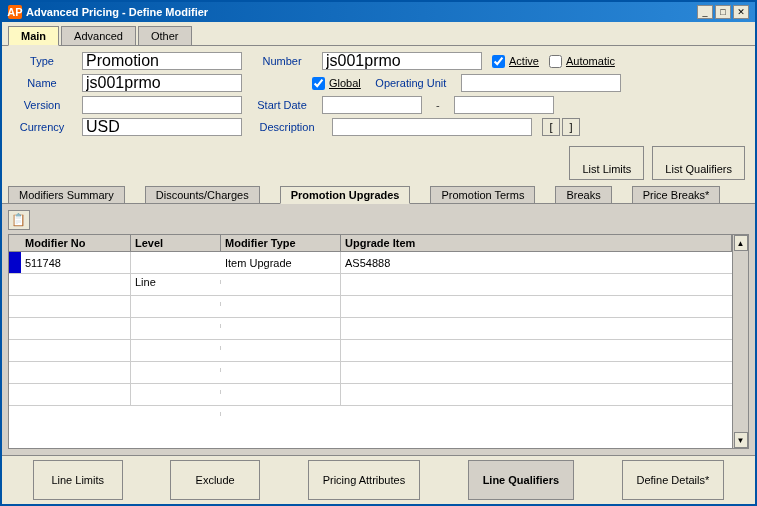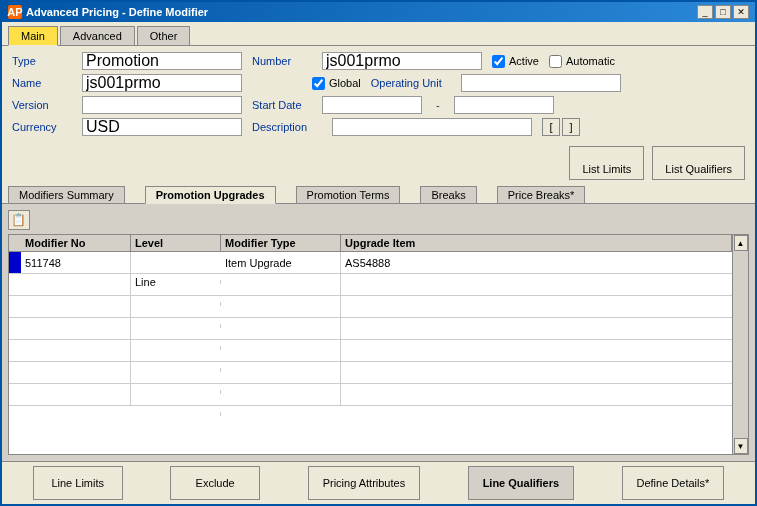--- a/index.html
+++ b/index.html
@@ -81,60 +81,61 @@
       padding: 3px 12px;
       background: #d4d0c8;
       border: 1px solid #888;
       border-bottom: none;
       cursor: pointer;
       color: #000;
       font-size: 11px;
     }
 
     .tab.active {
-      background: #fde047;
+      background: #fef9c3;
       border-bottom: 1px solid #ece9d8;
       margin-bottom: -1px;
-      font-weight: normal;
+      font-weight: bold;
     }
 
     .form-area {
       padding: 6px 10px 4px;
       background: #ece9d8;
       flex-shrink: 0;
     }
 
     .form-row {
       display: flex;
       align-items: center;
       margin-bottom: 4px;
       gap: 10px;
     }
 
     .form-label {
       color: #003399;
-      text-align: left;
+      text-align: center;
       min-width: 60px;
     }
 
     .form-input {
       border: 1px solid #999;
       background: white;
       height: 18px;
       padding: 1px 3px;
       font-size: 16px;
     }
 
     .form-input.medium { width: 160px; }
     .form-input.short { width: 100px; }
 
     .checkbox-group {
       display: flex;
       align-items: center;
       gap: 4px;
+      text-decoration: underline;
     }
 
     .button-row {
       display: flex;
       justify-content: flex-end;
       gap: 8px;
       padding: 2px 10px 4px;
     }
 
     .btn {
@@ -308,21 +309,21 @@
       gap: 6px;
       flex-shrink: 0;
     }
 
     .bottom-btn {
       background: #ece9d8;
       border: 1px solid #888;
       padding: 2px 14px;
       cursor: pointer;
       font-size: 11px;
-      height: 34px;
+      height: 40px;
       min-width: 90px;
       text-align: center;
     }
 
     .bottom-btn.active {
       background: #d4d0c8;
       font-weight: bold;
     }
 
     .desc-bracket {
@@ -422,20 +423,21 @@
     </div>
   </div>
 
   <div class="button-row">
     <button class="btn">List Limits</button>
     <button class="btn">List Qualifiers</button>
   </div>
 
   <div class="inner-tabs-bar">
     <div class="inner-tab">Modifiers Summary</div>
+    <div class="inner-tab">Discounts/Charges</div>
     <div class="inner-tab active">Promotion Upgrades</div>
     <div class="inner-tab">Promotion Terms</div>
     <div class="inner-tab">Breaks</div>
     <div class="inner-tab">Price Breaks*</div>
   </div>
 
   <div class="content-area">
 
     <div class="toolbar-row">
       <div class="toolbar-icon">📋</div>

